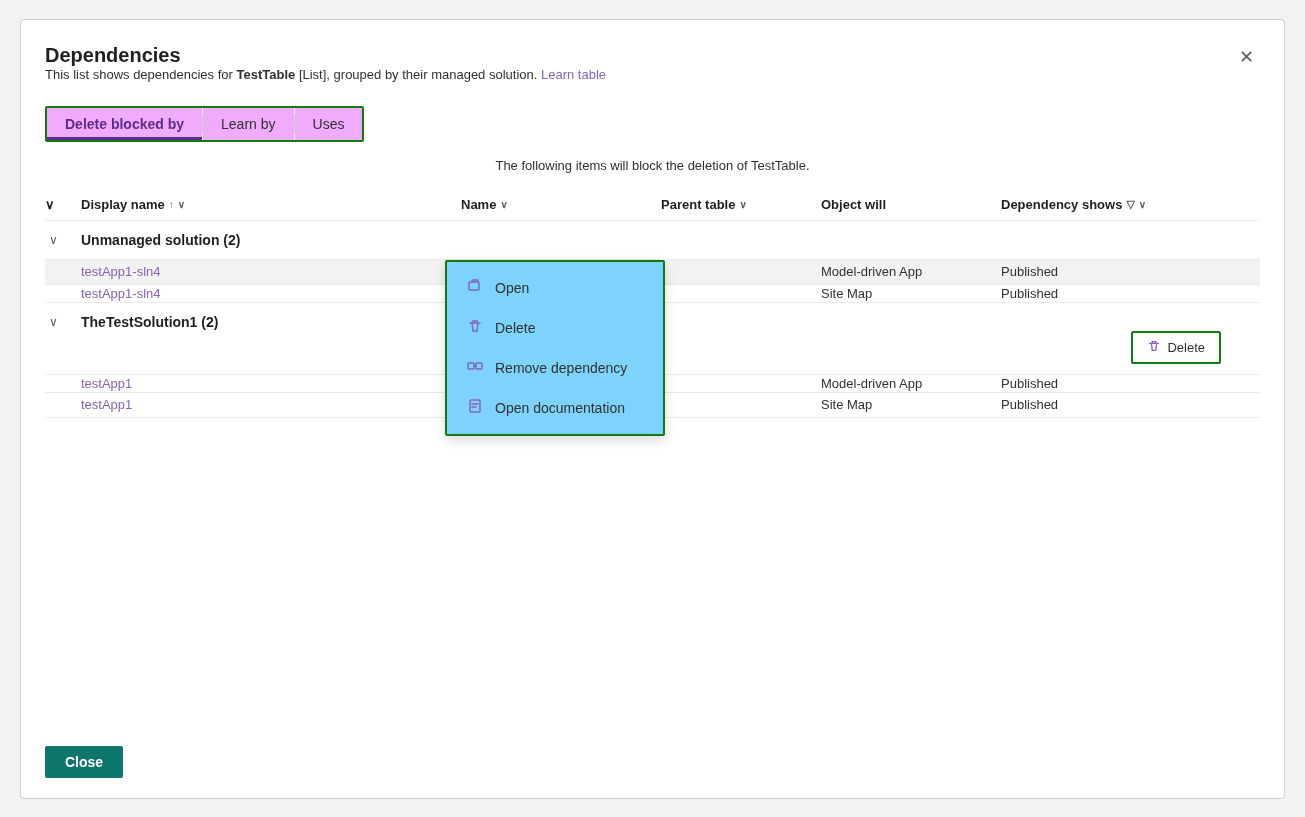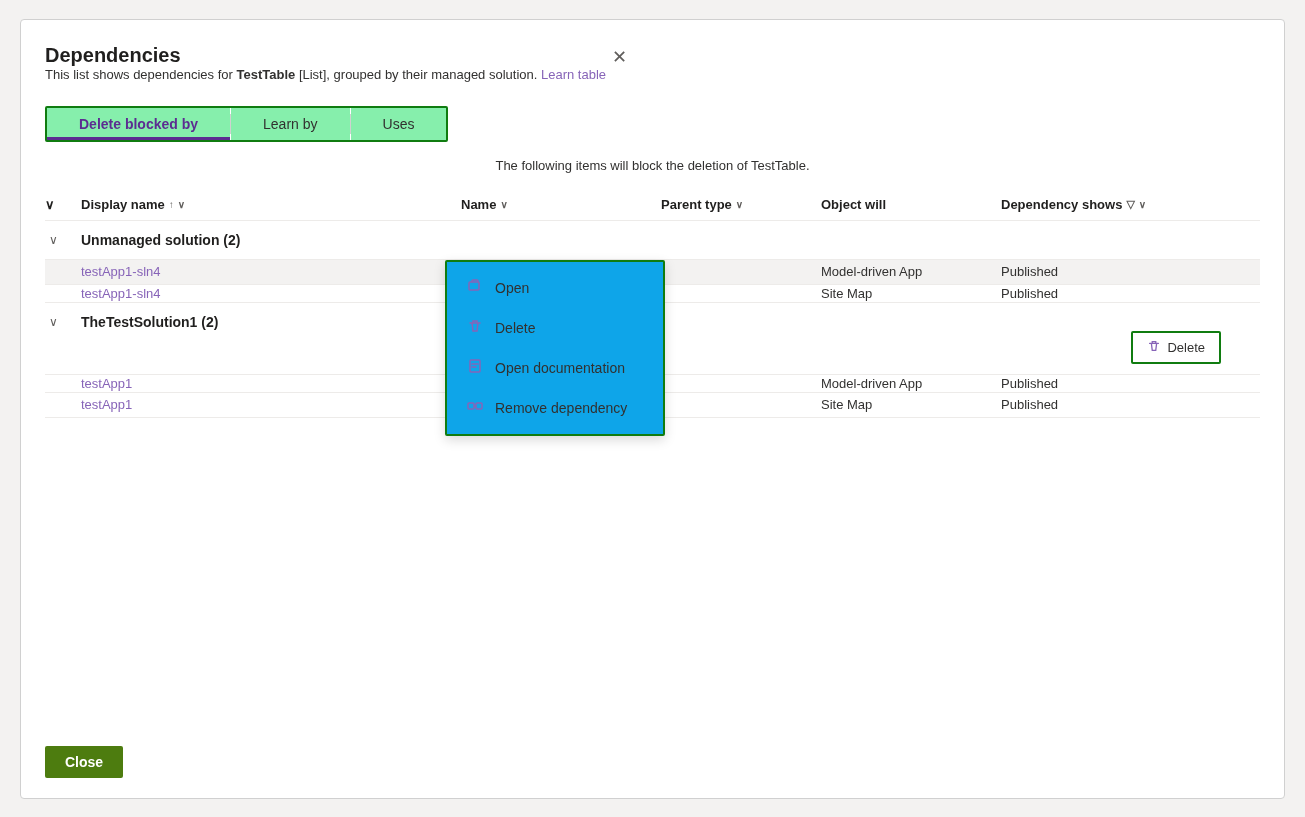--- a/index.html
+++ b/index.html
@@ -18,20 +18,21 @@
       min-height: 780px;
       border: 1px solid #d0d0d0;
       border-radius: 4px;
       position: relative;
       padding: 24px 24px 20px 24px;
       display: flex;
       flex-direction: column;
     }
     .dialog-header {
       display: flex;
+      justify-content: space-between;
       align-items: flex-start;
       margin-bottom: 8px;
     }
     .dialog-title {
       font-size: 20px;
       font-weight: 600;
       color: #201f1e;
     }
     .dialog-close {
       background: none;
@@ -55,25 +56,25 @@
     }
     .tabs-container {
       display: flex;
       border: 2px solid #107c10;
       border-radius: 2px;
       width: fit-content;
       margin-bottom: 16px;
       overflow: hidden;
     }
     .tab {
-      padding: 8px 32px;
-      cursor: pointer;
-      font-size: 14px;
-      color: #323130;
-      background: #86efac;
+      padding: 8px 18px;
+      cursor: pointer;
+      font-size: 14px;
+      color: #323130;
+      background: #f0abfc;
       border: none;
       position: relative;
     }
     .tab.active {
       color: #5c2d91;
       font-weight: 600;
     }
     .tab.active::after {
       content: '';
       position: absolute;
@@ -171,21 +172,21 @@
       font-weight: 700;
       letter-spacing: 1px;
       padding: 2px 6px;
       writing-mode: vertical-rl;
       line-height: 1;
     }
     .context-menu {
       position: absolute;
       left: 400px;
       top: 0px;
-      background: #0ea5e9;
+      background: #7dd3fc;
       border: 2px solid #107c10;
       border-radius: 2px;
       box-shadow: 0 4px 12px rgba(0,0,0,0.15);
       z-index: 100;
       min-width: 220px;
       padding: 6px 0;
     }
     .menu-item {
       display: flex;
       align-items: center;
@@ -215,21 +216,21 @@
     }
     .delete-btn-icon {
       color: #8764b8;
       font-size: 14px;
     }
     .dialog-footer {
       margin-top: auto;
       padding-top: 20px;
     }
     .close-btn {
-      background: #4d7c0f;
+      background: #0f766e;
       color: #fff;
       border: none;
       padding: 8px 20px;
       font-size: 14px;
       cursor: pointer;
       border-radius: 2px;
       font-weight: 600;
     }
     .filter-icon {
       font-size: 11px;
@@ -270,21 +271,21 @@
       <div class="th">
         <span>Display name</span>
         <span class="sort-icon">↑</span>
         <span class="sort-icon">∨</span>
       </div>
       <div class="th">
         <span>Name</span>
         <span class="sort-icon">∨</span>
       </div>
       <div class="th">
-        <span>Parent type</span>
+        <span>Parent table</span>
         <span class="sort-icon">∨</span>
       </div>
       <div class="th">
         <span>Object will</span>
       </div>
       <div class="th">
         <span>Dependency shows</span>
         <span class="filter-icon">▽</span>
         <span class="sort-icon">∨</span>
       </div>
@@ -322,35 +323,35 @@
             <span class="menu-icon">
               <svg width="16" height="16" viewBox="0 0 16 16" fill="none">
                 <path d="M3 5h10M6 5V3h4v2M5 5l1 8h4l1-8" stroke="#8764b8" stroke-width="1.5" stroke-linecap="round"></path>
               </svg>
             </span>
             <span>Delete</span>
           </div>
           <div class="menu-item">
             <span class="menu-icon">
               <svg width="16" height="16" viewBox="0 0 16 16" fill="none">
-                <rect x="3" y="2" width="10" height="12" rx="1" stroke="#8764b8" stroke-width="1.5"></rect>
-                <path d="M5 6h6M5 9h4" stroke="#8764b8" stroke-width="1.5" stroke-linecap="round"></path>
-              </svg>
-            </span>
-            <span>Open documentation</span>
-          </div>
-          <div class="menu-item">
-            <span class="menu-icon">
-              <svg width="16" height="16" viewBox="0 0 16 16" fill="none">
                 <rect x="1" y="5" width="6" height="6" rx="1" stroke="#8764b8" stroke-width="1.5"></rect>
                 <rect x="9" y="5" width="6" height="6" rx="1" stroke="#8764b8" stroke-width="1.5"></rect>
                 <path d="M7 8h2" stroke="#8764b8" stroke-width="1.5"></path>
               </svg>
             </span>
             <span>Remove dependency</span>
+          </div>
+          <div class="menu-item">
+            <span class="menu-icon">
+              <svg width="16" height="16" viewBox="0 0 16 16" fill="none">
+                <rect x="3" y="2" width="10" height="12" rx="1" stroke="#8764b8" stroke-width="1.5"></rect>
+                <path d="M5 6h6M5 9h4" stroke="#8764b8" stroke-width="1.5" stroke-linecap="round"></path>
+              </svg>
+            </span>
+            <span>Open documentation</span>
           </div>
         </div>
       </div>
 
       <div class="data-row">
         <div class="cell"></div>
         <div class="cell link">testApp1-sln4</div>
         <div class="cell muted">-</div>
         <div class="cell muted">-</div>
         <div class="cell">Site Map</div>

